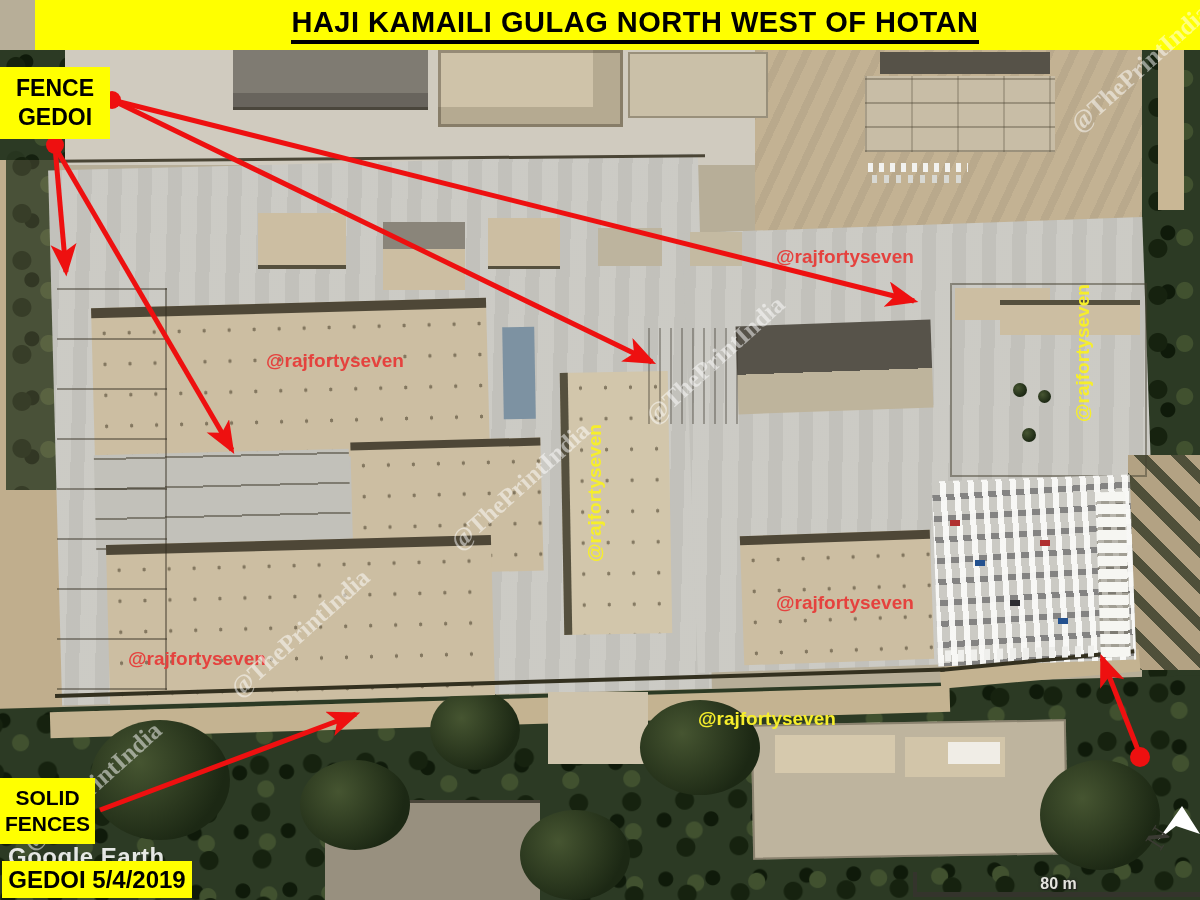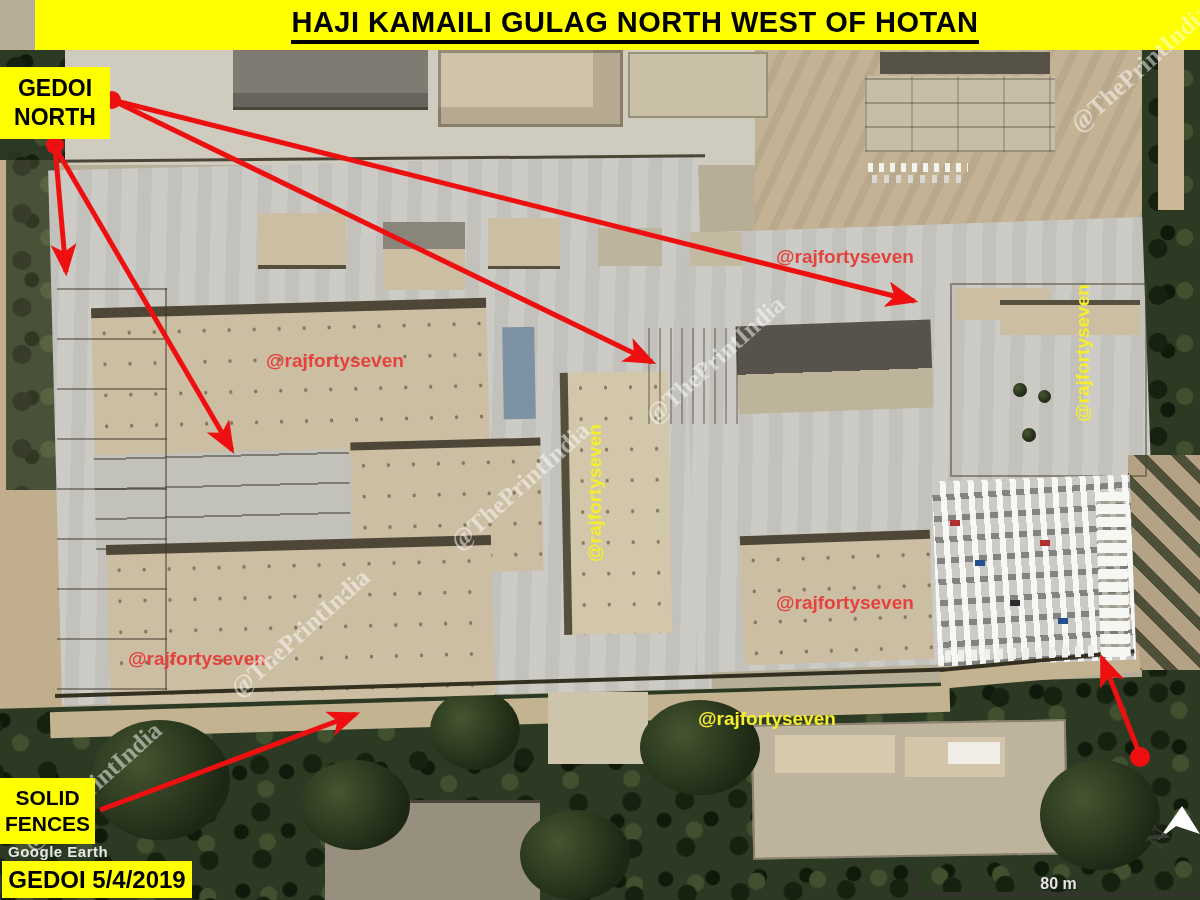--- a/index.html
+++ b/index.html
@@ -29,21 +29,21 @@
        display:flex;flex-direction:column;align-items:center;justify-content:center;
        line-height:1.25;text-align:center;}
   
   .wm-red{color:#e5423e;font-weight:bold;font-size:19px;z-index:22;white-space:nowrap;}
   .wm-yel{color:#f6ee2c;font-weight:bold;font-size:19px;z-index:22;white-space:nowrap;}
   .wm-vert{transform-origin:0 0;transform:rotate(-90deg);}
   .wm-white{color:rgba(255,255,255,.5);font-family:"Liberation Serif",serif;
             font-weight:bold;font-size:25px;z-index:28;width:220px;text-align:center;
             transform:rotate(-42deg);white-space:nowrap;}
   
-  #ge-logo{left:8px;top:843px;color:rgba(255,255,255,.88);font-size:15px;
+  #ge-logo{left:8px;top:843px;color:rgba(255,255,255,.88);font-size:24px;
            letter-spacing:.5px;z-index:15;font-weight:bold;}
   #scalebar{left:913px;top:872px;width:283px;height:20px;z-index:15;
             border-left:4px solid #34342c;border-right:4px solid #34342c;
             border-bottom:5px solid #34342c;display:flex;align-items:flex-end;
             justify-content:center;}
   #scalebar span{color:#e4e4de;font-size:16px;font-weight:bold;
                  text-shadow:0 0 3px #222,1px 1px 1px #222;line-height:1;}
   #north{left:1146px;top:804px;width:54px;height:64px;z-index:14;}
   #north .n-letter{position:absolute;left:2px;top:18px;color:#3b3b33;font-weight:bold;
                    font-size:28px;transform:rotate(-58deg);font-family:"Liberation Serif",serif;}
@@ -207,22 +207,22 @@
       <polygon points="36,2 12,36 30,22 54,30" fill="#ffffff"></polygon>
     </svg>
     <span class="n-letter">N</span>
   </div>
 
   <div class="abs" id="title-bar">
     <span>HAJI KAMAILI GULAG NORTH WEST OF HOTAN</span>
   </div>
 
   <div class="abs lbl" style="left:0;top:67px;width:110px;height:72px;font-size:23px;">
+    <span>FENCE</span>
     <span>GEDOI</span>
-    <span>NORTH</span>
   </div>
 
   <div class="abs lbl" style="left:0;top:778px;width:95px;height:66px;font-size:21px;">
     <span>SOLID</span>
     <span>FENCES</span>
   </div>
 
   <div class="abs lbl" style="left:2px;top:861px;width:190px;height:37px;font-size:24px;">
     <span>GEDOI 5/4/2019</span>
   </div>

